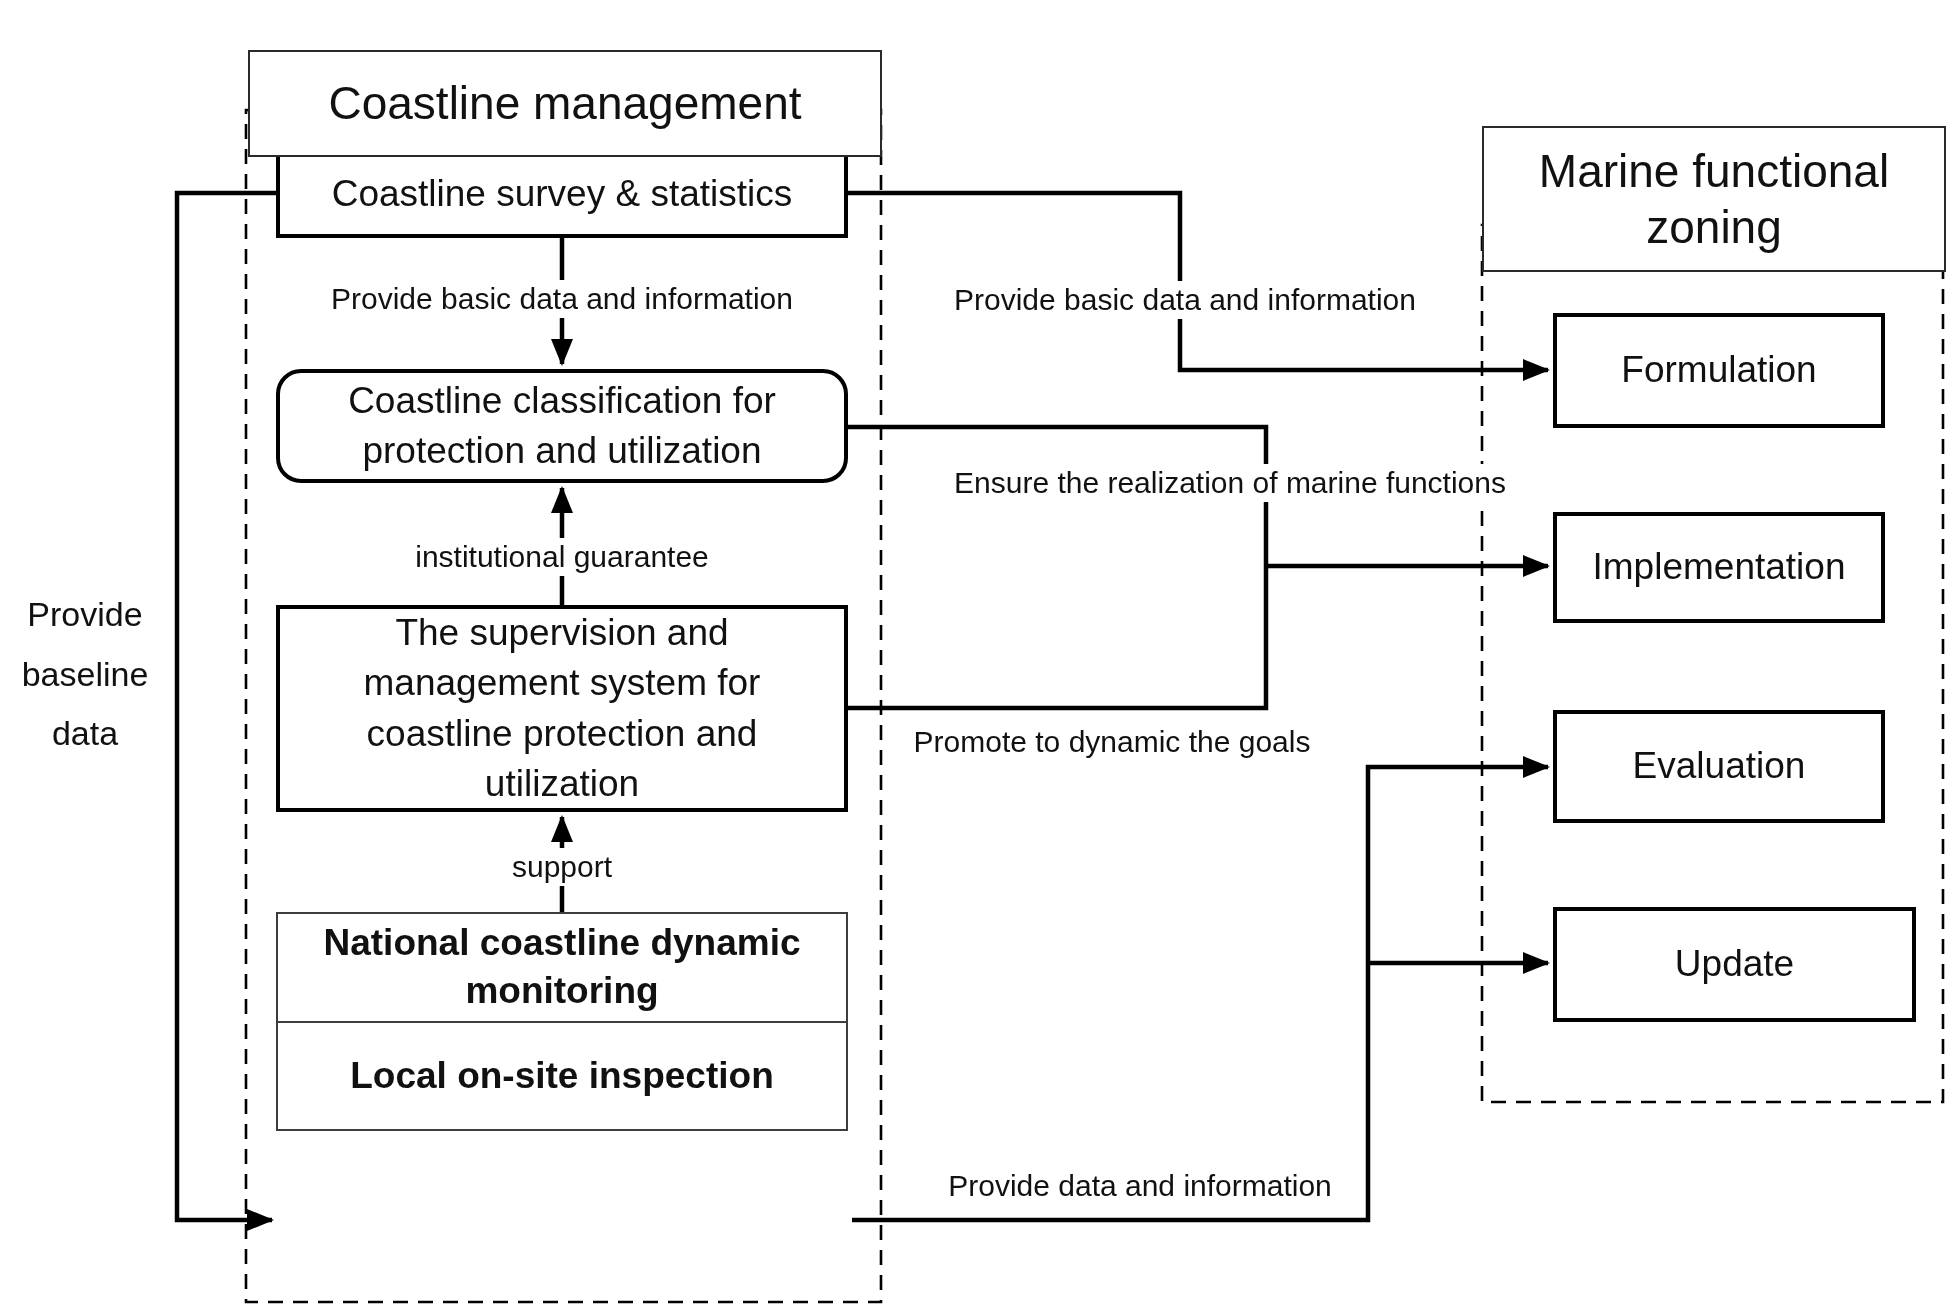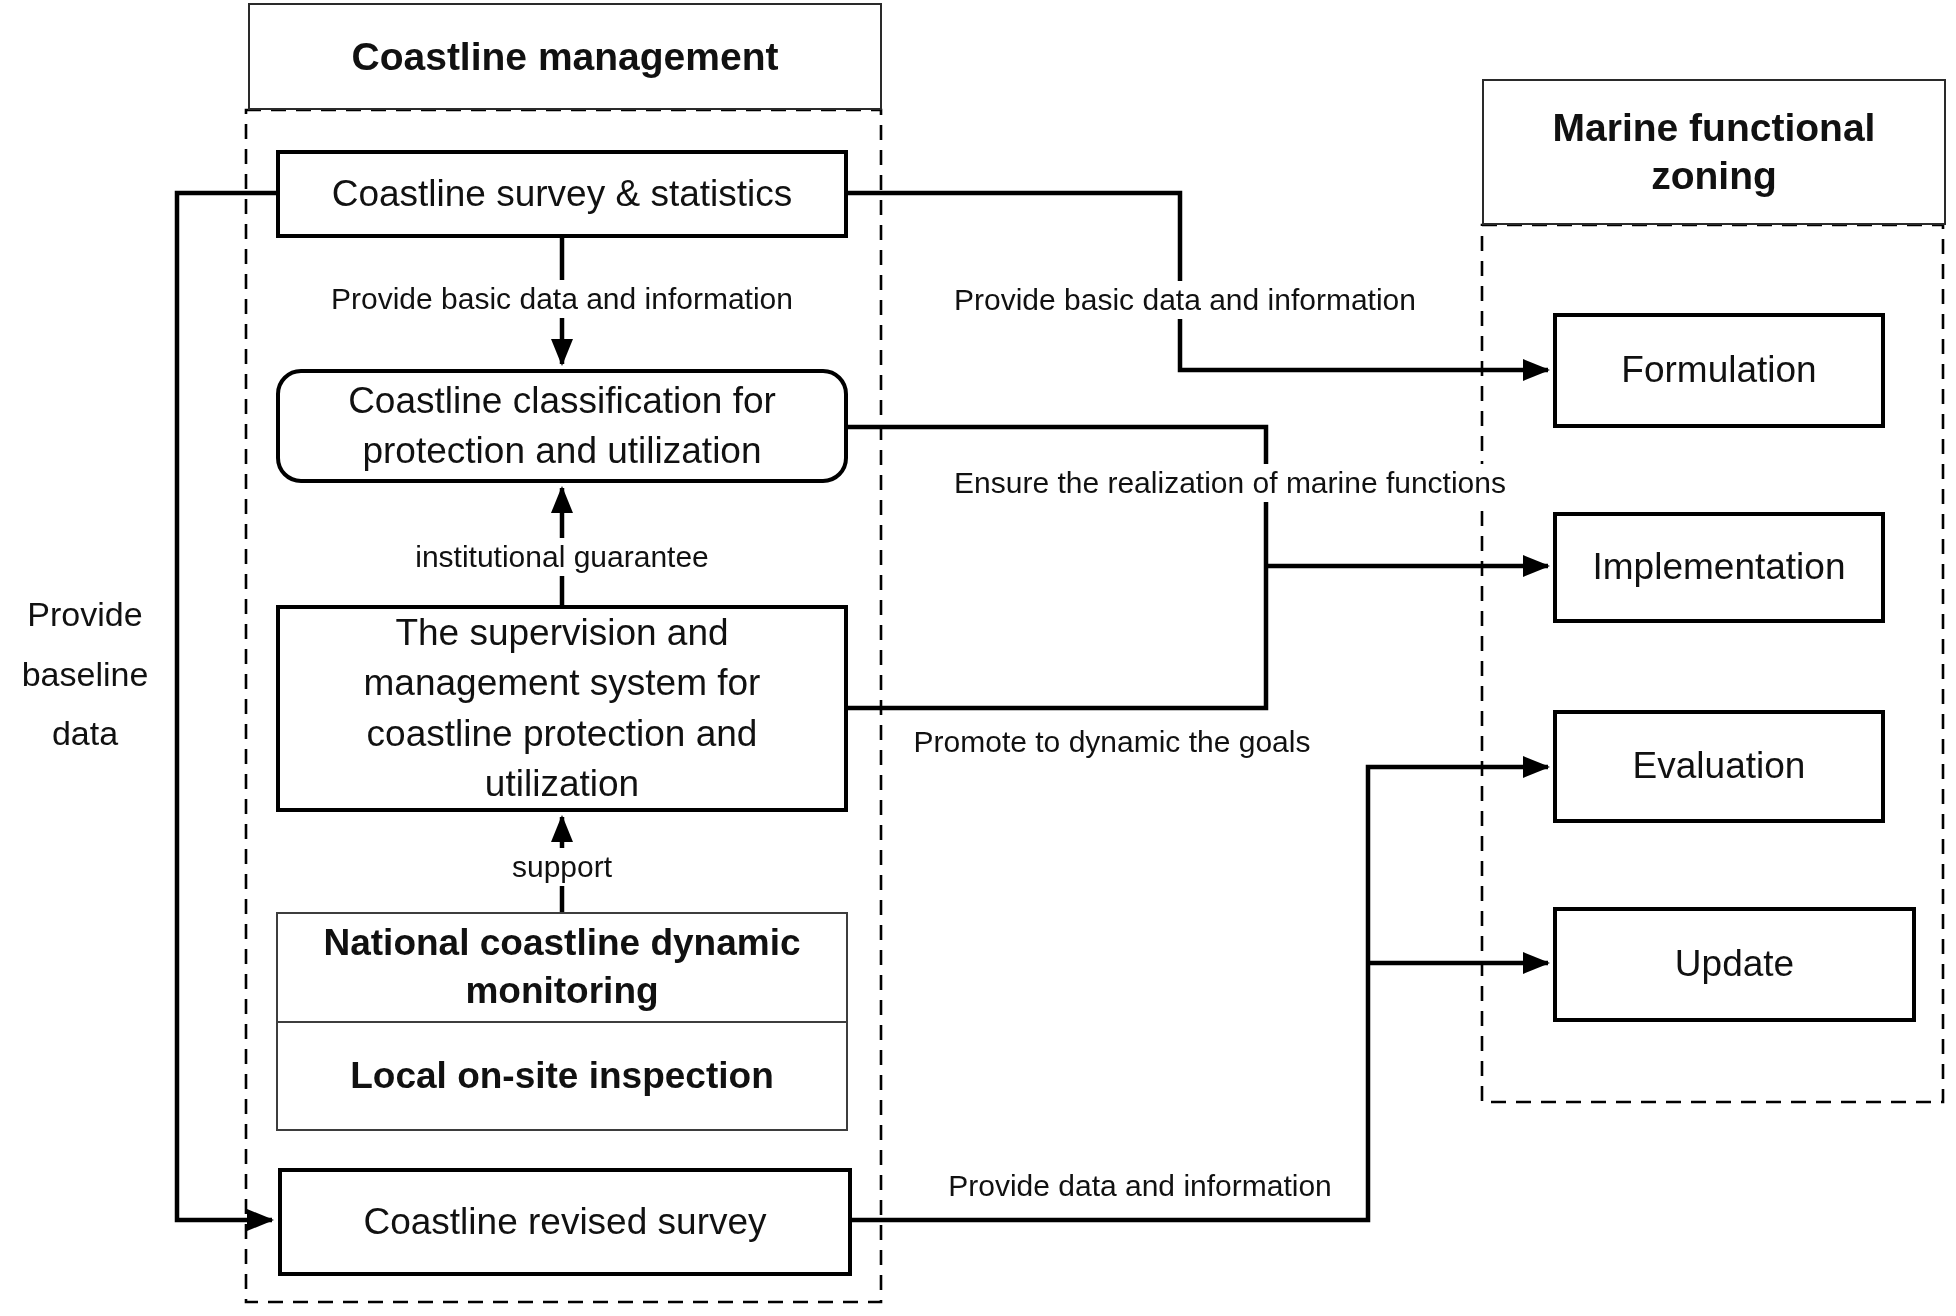--- a/index.html
+++ b/index.html
@@ -17,24 +17,25 @@
     background:#ffffff;
     border:4px solid #000000;
     display:flex;align-items:center;justify-content:center;
     text-align:center;
     z-index:2;
     box-sizing:border-box;
     line-height:1.36;
   }
   .title-box{
     border:2px solid #2a2a2a;
-    font-weight:bold;
-    font-size:39px;
+    font-weight:normal;
+    font-size:46px;
     line-height:1.22;
     z-index:3;
+    margin-top:47px;
   }
   .node{font-size:37px;}
   .group-box{
     position:absolute;z-index:2;background:#ffffff;
     border:2px solid #3d3d3d;box-sizing:border-box;
     display:flex;flex-direction:column;
   }
   .group-box .cell{
     flex:1;display:flex;align-items:center;justify-content:center;
     text-align:center;font-size:37px;line-height:1.3;
@@ -109,23 +110,20 @@
 
   <div class="group-box" style="left:276px;top:912px;width:572px;height:219px;font-weight:bold;">
     <div class="cell" style="padding:0 40px;">
       <span>National coastline dynamic monitoring</span>
     </div>
     <div class="cell">
       <span>Local on-site inspection</span>
     </div>
   </div>
 
-  <div class="box node" style="left:278px;top:1168px;width:574px;height:108px;">
-    <span>Coastline revised survey</span>
-  </div>
 
   <div class="box title-box" style="left:1482px;top:79px;width:464px;height:146px;padding:0 8px;">
     <span>Marine functional zoning</span>
   </div>
 
   <div class="box node" style="left:1553px;top:313px;width:332px;height:115px;">
     <span>Formulation</span>
   </div>
 
   <div class="box node" style="left:1553px;top:512px;width:332px;height:111px;">

